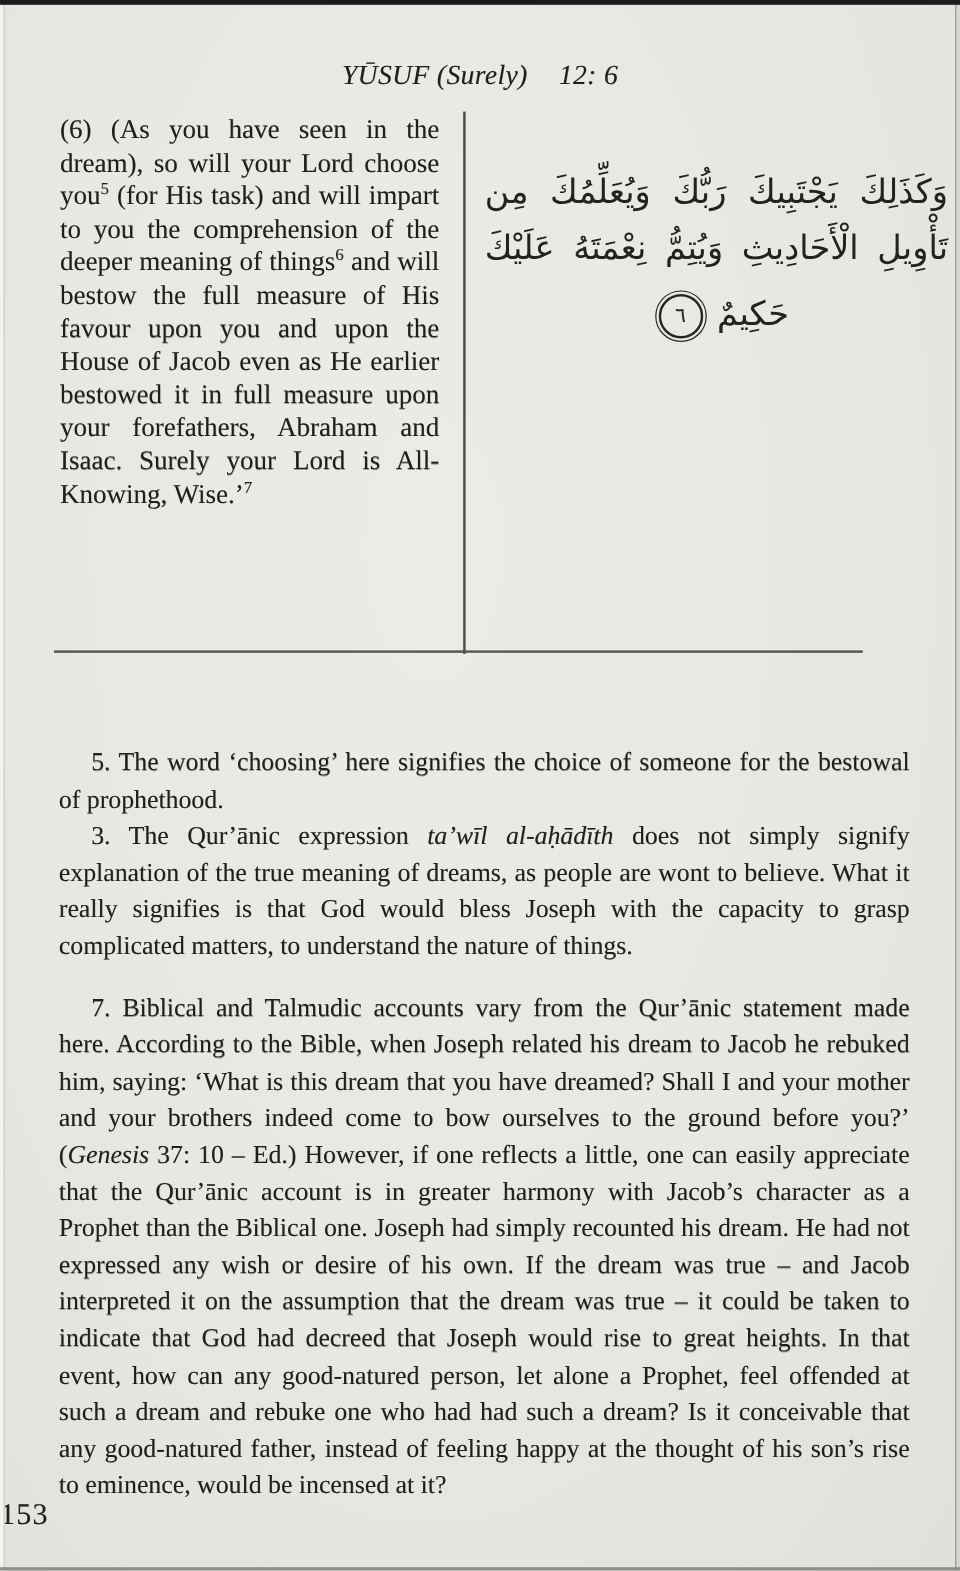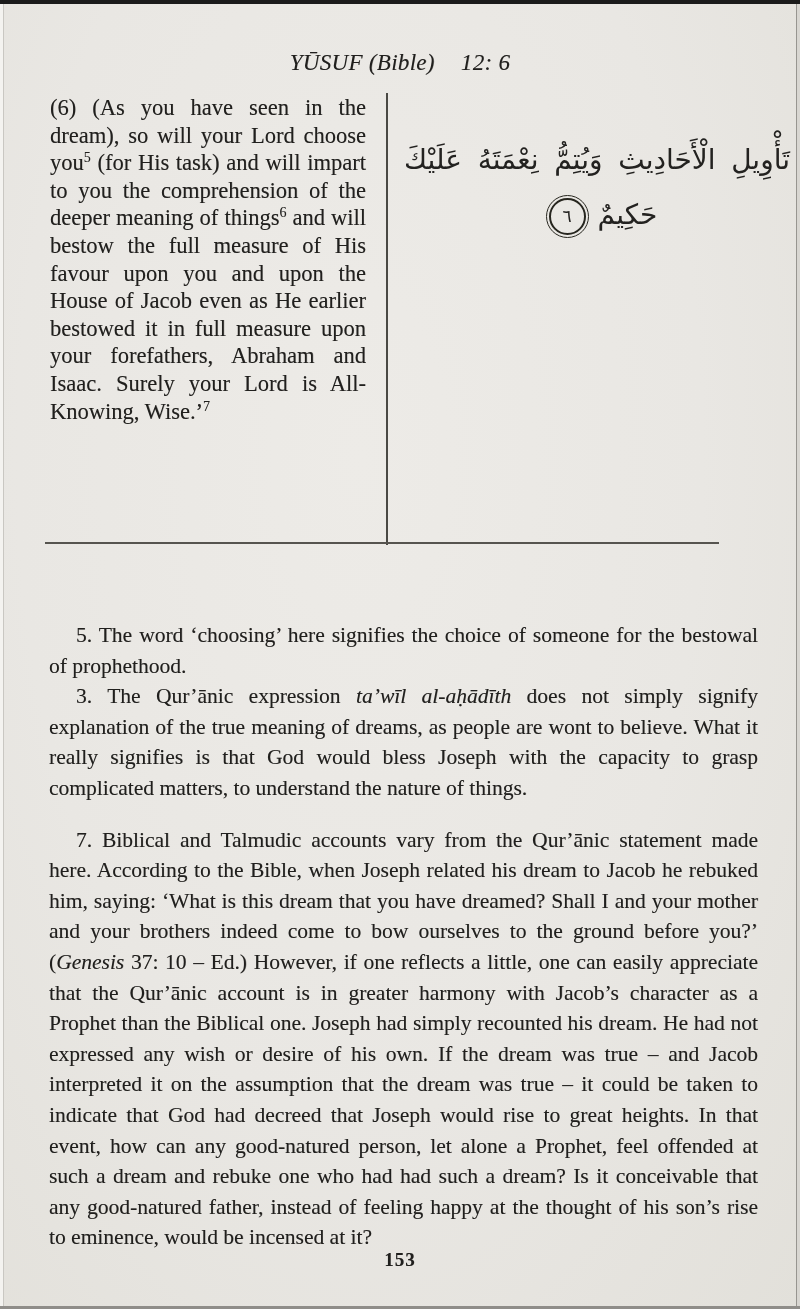--- a/index.html
+++ b/index.html
@@ -64,44 +64,45 @@
     position:absolute; top:620px; left:49px; width:709px;
     font-size:21.5px; line-height:30.6px; text-align:justify;
   }
   .fn { margin:0; }
   .fn + .fn { }
   .fn.gap7 { margin-top:21px; }
   .indent { text-indent:27px; }
 
   .page-number {
     position:absolute; top:1249px; left:0; width:100%;
-    text-align:center; font-size:19px; letter-spacing:1px;font-weight:bold;
+    font-size:25px; letter-spacing:1px;
   }
 </style>
 </head>
 <body>
 
 <div class="page">
 
   <div class="edge-top"></div>
   <div class="edge-left"></div>
   <div class="edge-right"></div>
   <div class="edge-bottom"></div>
 
   <div class="header ink">
-    <span class="surah">YŪSUF (Bible)</span><span class="ref">12: 6</span>
+    <span class="surah">YŪSUF (Surely)</span><span class="ref">12: 6</span>
   </div>
 
   <div class="english-col ink">
     <p><span>(6) (As you have seen in the dream), so will your Lord choose you</span><sup>5</sup><span> (for His task) and will impart to you the comprehension of the deeper meaning of things</span><sup>6</sup><span> and will bestow the full measure of His favour upon you and upon the House of Jacob even as He earlier bestowed it in full measure upon your forefathers, Abraham and Isaac. Surely your Lord is All-Knowing, Wise.’</span><sup>7</sup></p>
   </div>
 
   <div class="col-divider"></div>
 
   <div class="arabic-col" dir="rtl" lang="ar">
+    <div class="ar-line">وَكَذَلِكَ يَجْتَبِيكَ رَبُّكَ وَيُعَلِّمُكَ مِن</div>
     <div class="ar-line">تَأْوِيلِ الْأَحَادِيثِ وَيُتِمُّ نِعْمَتَهُ عَلَيْكَ</div>
     <div class="ar-line ar-last">
       <span>حَكِيمٌ</span><span class="verse-medallion">
           <span class="digit">٦</span>
         </span>
     </div>
   </div>
 
   <div class="hrule"></div>
 

